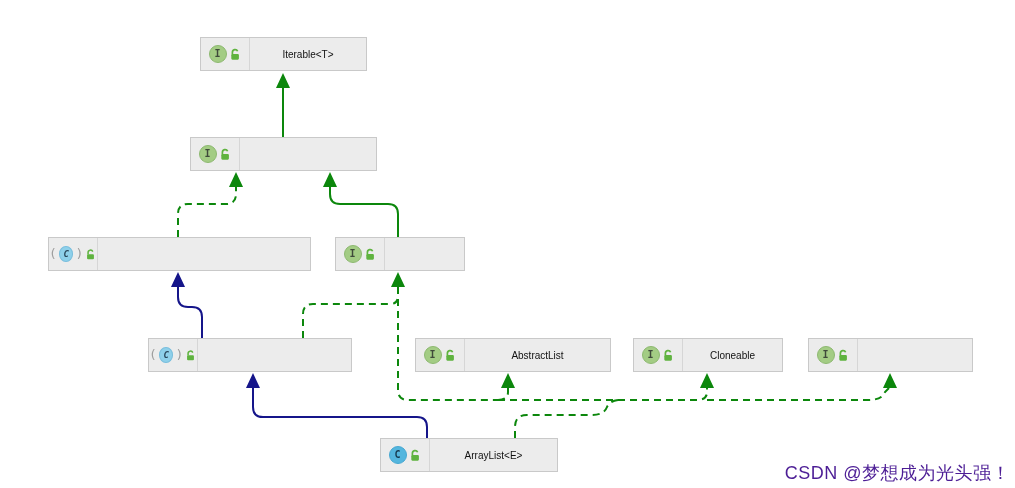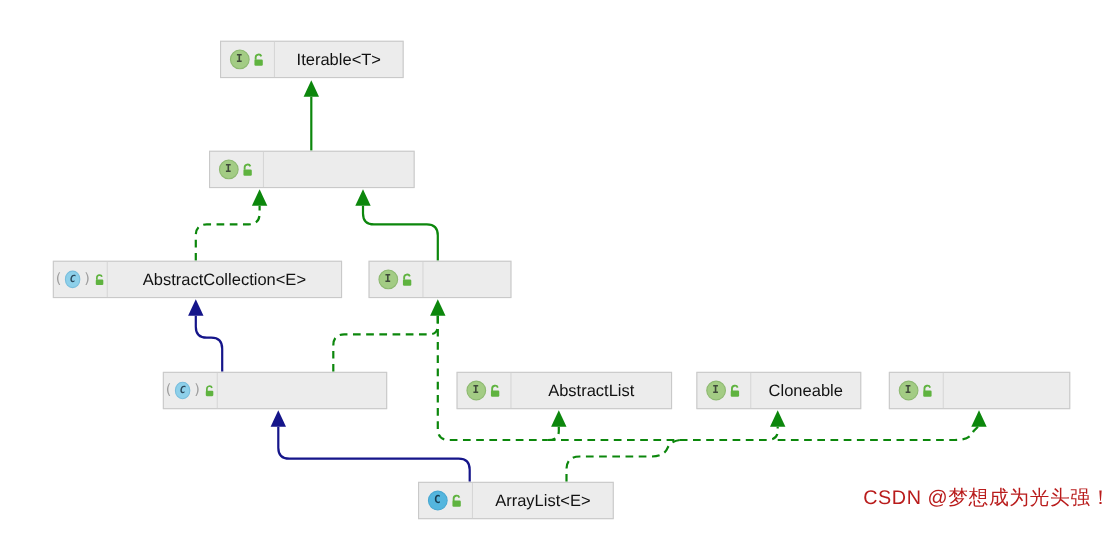--- a/index.html
+++ b/index.html
@@ -21,38 +21,38 @@
     cursor:default;
   }
   .icon-cell{
     display:flex;align-items:center;justify-content:center;
     width:48px;min-width:48px;
     border-right:1px solid #d6d6d6;
     gap:2px;
   }
   .label-cell{
     flex:1;display:flex;align-items:center;justify-content:center;
-    font-size:15px;color:#111111;
+    font-size:10px;color:#111111;
     padding:12px 8px;white-space:nowrap;
   }
   .circ{
     display:inline-flex;align-items:center;justify-content:center;
     width:16px;height:16px;border-radius:50%;
     font-family:"DejaVu Sans Mono", monospace;
     font-weight:bold;font-size:10px;line-height:16px;
   }
   .circ-interface{background:#a3cc84;border:1px solid #8db970;color:#3f4a3a;}
   .circ-abstract{background:#8ed0ea;border:1px solid #79bedd;color:#2c4a5e;font-style:italic;width:14px;height:14px;font-size:9px;}
   .circ-class{background:#54b6de;border:1px solid #47a8d2;color:#173c51;}
   .paren{color:#9e9e9e;font-size:13px;line-height:14px;font-family:"DejaVu Sans Mono", monospace;}
   .lock{width:13px;height:13px;}
 
   #watermark{
-    position:absolute;right:5px;bottom:24px;
-    font-size:18px;color:#b91c1c;letter-spacing:0.5px;margin-left:20px;
+    position:absolute;right:5px;bottom:3px;
+    font-size:18px;color:#4c1d95;letter-spacing:0.5px;margin-left:20px;
   }
 </style>
 </head>
 <body>
 
 <div id="canvas">
   <svg class="edges" width="1015" height="488">
       <path d="M283,137 L283,88" fill="none" stroke="#0c870c" stroke-width="2"></path>
       <polygon points="283,73 276,88 290,88" fill="#0c870c"></polygon>
       <path d="M178,237 L178,214 Q178,204 188,204 L226,204 Q236,204 236,194 L236,187" fill="none" stroke="#0c870c" stroke-width="2" stroke-dasharray="7,5"></path>
@@ -97,21 +97,20 @@
       <div class="node" style="left: 48px; top: 237px; width: 263px;">
         <span class="icon-cell">
           <span class="paren">(</span>
           <span class="circ circ-abstract">C</span>
           <span class="paren">)</span>
           <svg class="lock" viewBox="0 0 13 13">
      <path d="M3.4,6.4 V4.4 A2.7,2.7 0 0 1 8.6,3.3" fill="none" stroke="#5fb33f" stroke-width="1.7"></path>
      <rect x="2.3" y="6.1" width="7.6" height="5.6" rx="1.1" fill="#5fb33f"></rect>
    </svg>
         </span>
-        <span class="label-cell">AbstractCollection&lt;E&gt;</span>
       </div>
       <div class="node" style="left: 335px; top: 237px; width: 130px;">
         <span class="icon-cell">
           <span class="circ circ-interface">I</span>
           <svg class="lock" viewBox="0 0 13 13">
      <path d="M3.4,6.4 V4.4 A2.7,2.7 0 0 1 8.6,3.3" fill="none" stroke="#5fb33f" stroke-width="1.7"></path>
      <rect x="2.3" y="6.1" width="7.6" height="5.6" rx="1.1" fill="#5fb33f"></rect>
    </svg>
         </span>
       </div>

